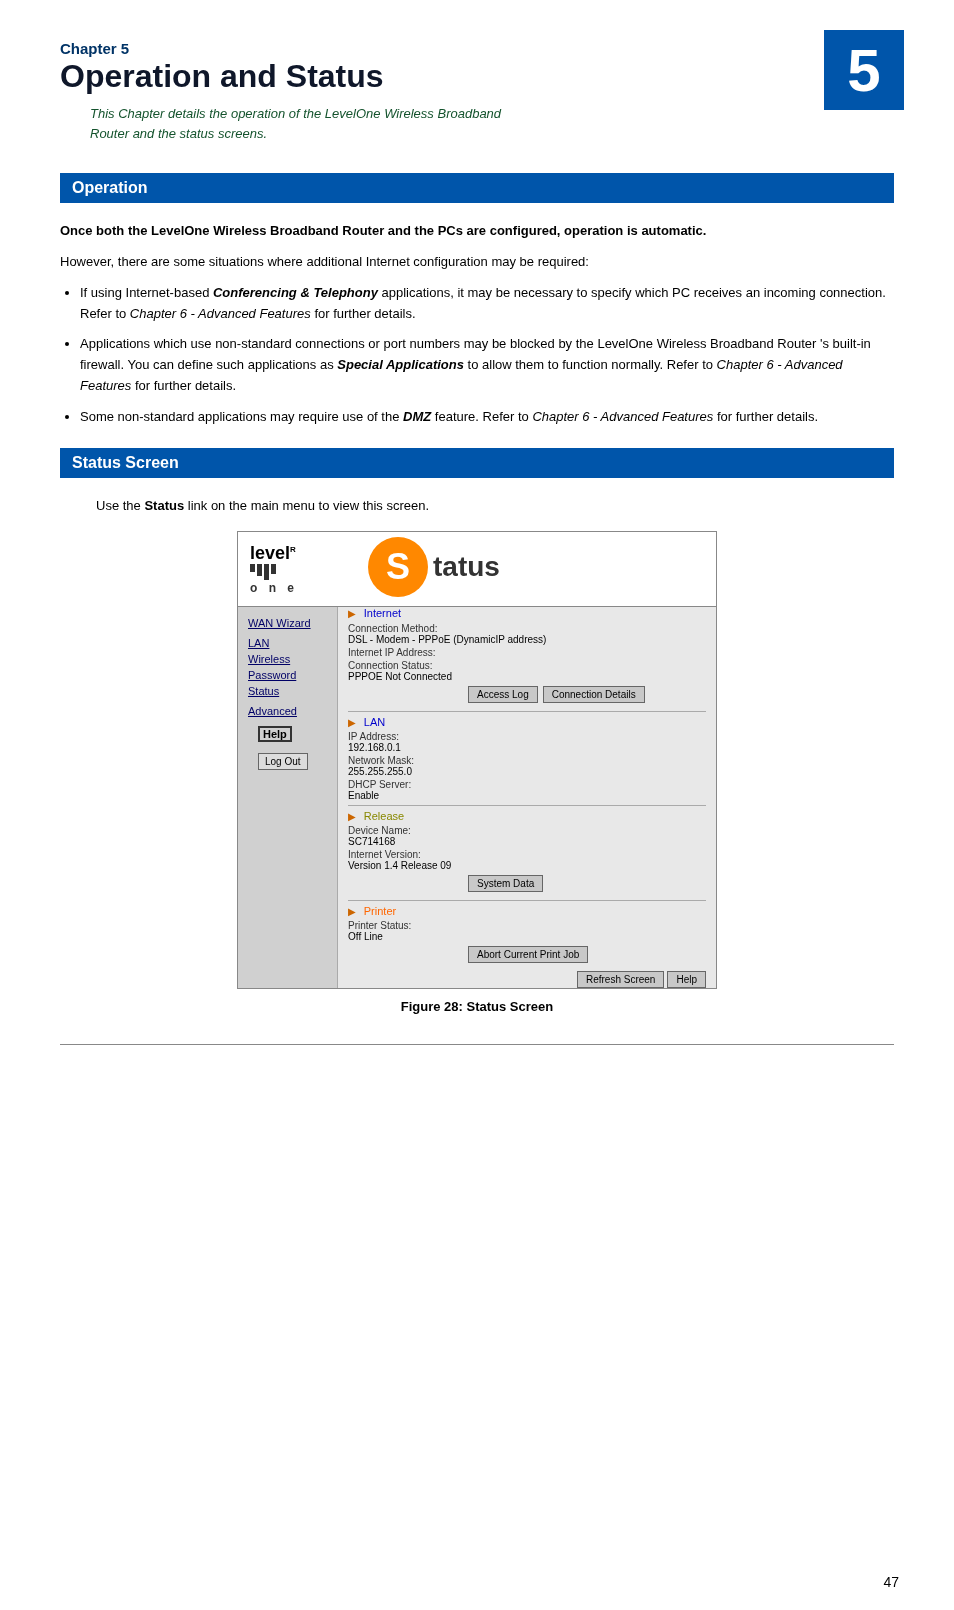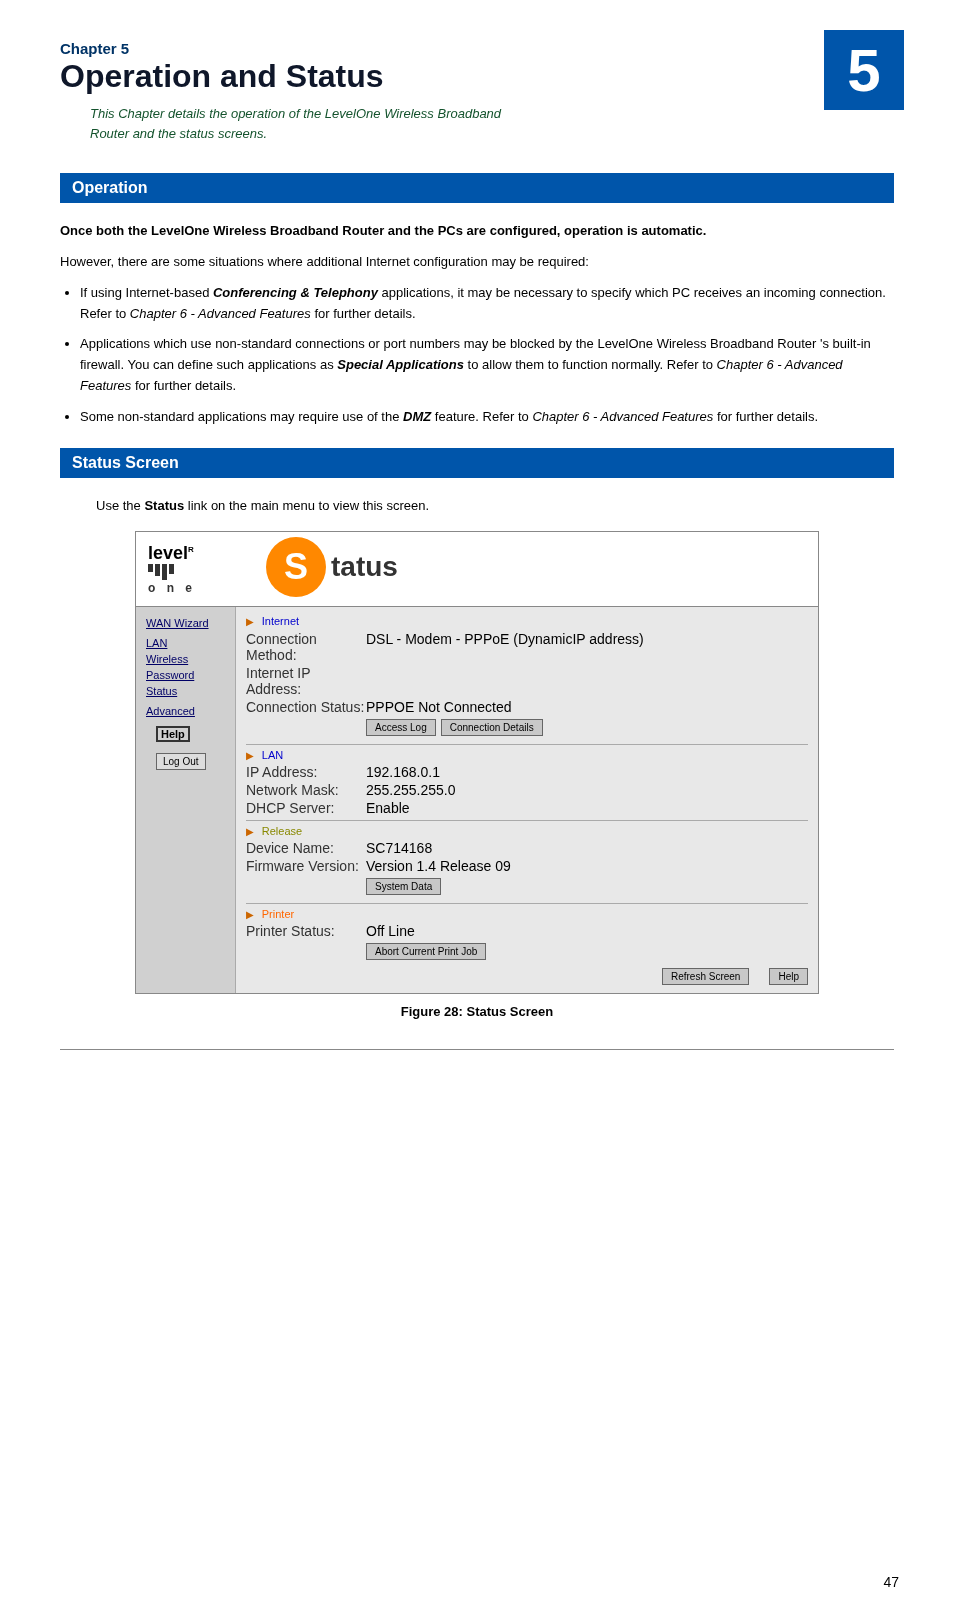--- a/index.html
+++ b/index.html
@@ -96,21 +96,21 @@
       font-size: 13px;
       margin-bottom: 15px;
       line-height: 1.6;
       margin-left: 36px;
     }
 
     
     .router-screenshot {
       border: 1px solid #888;
       background: #d9d9d9;
-      width: 684px;
+      width: 480px;
       margin: 0 auto 10px auto;
       font-size: 11px;
       position: relative;
       overflow: hidden;
     }
 
     
     .router-header {
       background: #fff;
       display: flex;
@@ -216,35 +216,36 @@
       font-size: 10px;
       padding: 2px 6px;
       margin: 4px 10px;
       cursor: pointer;
       display: inline-block;
     }
 
     
     .router-content {
       flex: 1;
-      padding: 8px 10px;
+      padding: 0 10px;
       background: #e8e8e8;
     }
 
     
     .section-label-blue {
       color: #0000cc;
       font-size: 11px;
       font-weight: normal;
       margin-bottom: 4px;
     }
     .info-row {
       display: flex;
       margin-bottom: 2px;
-      font-size: 14px;
+      font-size: 10px;
+      flex-direction: column;
     }
     .info-label {
       width: 120px;
       color: #333;
     }
     .info-value {
       color: #000;
       flex: 1;
     }
     .btn-row {
@@ -279,21 +280,21 @@
     }
     .section-printer {
       color: #ff6600;
       font-size: 11px;
       margin-bottom: 3px;
       margin-top: 4px;
     }
 
     .bottom-btn-row {
       display: flex;
-      gap: 20px;
+      gap: 3px;
       justify-content: flex-end;
       margin-top: 8px;
     }
 
     
     .figure-caption {
       text-align: center;
       font-weight: bold;
       font-size: 13px;
       margin-top: 8px;
@@ -453,21 +454,21 @@
         <div>
           <div class="section-system">
             <span style="color:#cc6600; font-size:10px; margin-right:5px;">▶</span>
             <span>Release</span>
           </div>
           <div class="info-row">
             <span class="info-label">Device Name:</span>
             <span class="info-value">SC714168</span>
           </div>
           <div class="info-row">
-            <span class="info-label">Firmware Version:</span>
+            <span class="info-label">Internet Version:</span>
             <span class="info-value">Version 1.4 Release 09</span>
           </div>
           <div class="btn-row">
             <button class="mini-btn">System Data</button>
           </div>
         </div>
 
         <div class="router-divider"></div>
 
         <div>

